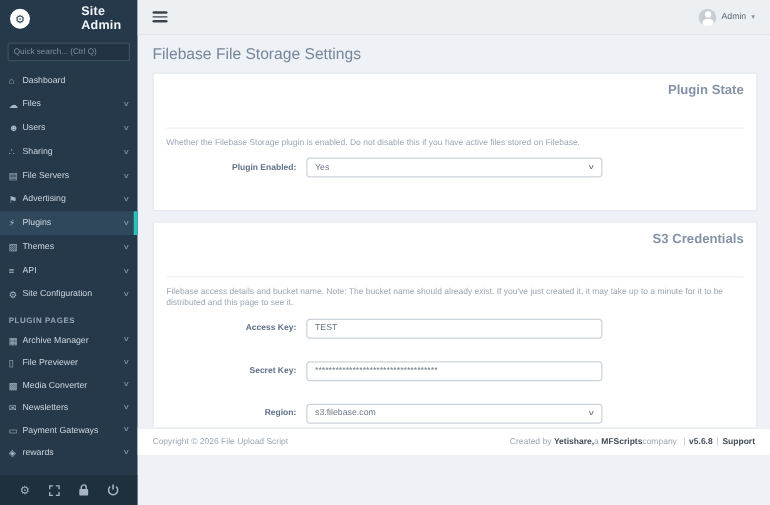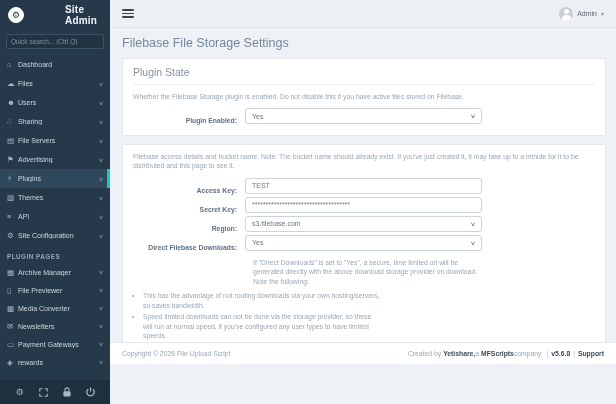--- a/index.html
+++ b/index.html
@@ -37,24 +37,24 @@
   .avatar { width:14px; height:14px; border-radius:50%; background:#c9ced4; position:relative; overflow:hidden; }
   .avatar::before { content:""; position:absolute; left:4.5px; top:2.5px; width:5px; height:5px; border-radius:50%; background:#fff; }
   .avatar::after { content:""; position:absolute; left:2.5px; top:8.5px; width:9px; height:6px; border-radius:50% 50% 0 0; background:#fff; }
   .user-name { font-size:7px; color:#5b6673; }
   .user-caret { font-size:6px; color:#8a93a0; }
 
   .content { flex:1; padding:6px 10px 4px 12px; overflow:hidden; }
   .page-title { font-size:12.5px; font-weight:normal; color:#76879c; margin:2px 0 8px 0; }
 
   .card { background:#fff; border:1px solid #e4e9ed; border-radius:2px; padding:7px 10px 8px 10px; margin-bottom:8px; }
-  .card-title { font-size:10.5px; font-weight:normal; color:#8593a6; padding-bottom:6px; border-bottom:1px solid #edf0f3; margin-bottom:7px; }
+  .card-title { font-size:10.5px; font-weight:bold; color:#8593a6; padding-bottom:24px; border-bottom:1px solid #edf0f3; margin-bottom:7px;text-align:right; }
   .card-desc { font-size:6.8px; color:#9aa7b5; margin-bottom:7px; line-height:1.35; }
 
-  .form-row { display:flex; align-items:flex-end; margin-bottom:3px; }
+  .form-row { display:flex; align-items:center; margin-bottom:18px; }
   .row-label { width:112px; min-width:112px; text-align:right; padding-right:8px; font-size:6.8px; font-weight:bold; color:#5f7188; }
   .fld { width:237px; height:16px; }
   input.fld { border:1px solid #ccd3da; border-radius:3px; font-size:7px; color:#6b7684; padding:0 6px; font-family:inherit; background:#fff; }
   .select { border:1px solid #ccd3da; border-radius:3px; font-size:7px; color:#6b7684; padding:0 6px; background:#fff; display:flex; align-items:center; justify-content:space-between; cursor:pointer; }
   .select .sel-caret { color:#6b7684; font-size:5.5px; transform:scaleX(1.5); }
 
   .indent { margin-left:120px; width:237px; }
   .help-text { font-size:6.8px; color:#9aa7b5; line-height:1.45; margin-top:7px; }
   .bullets { margin:4px 0 0 10px; }
   .bullets li { font-size:6.8px; color:#9aa7b5; line-height:1.45; margin-bottom:1px; }
@@ -209,20 +209,21 @@
         <div class="form-row">
           <div class="row-label">Plugin Enabled:</div>
           <div class="fld select">
             <span>Yes</span>
             <span class="sel-caret">∨</span>
           </div>
         </div>
       </div>
 
       <div class="card">
+        <div class="card-title">S3 Credentials</div>
         <div class="card-desc">Filebase access details and bucket name. Note: The bucket name should already exist. If you've just created it, it may take up to a minute for it to be distributed and this page to see it.</div>
 
         <div class="form-row">
           <div class="row-label">Access Key:</div>
           <input class="fld" value="TEST" style="">
         </div>
         <div class="form-row">
           <div class="row-label">Secret Key:</div>
           <input class="fld" value="************************************" style="">
         </div>

